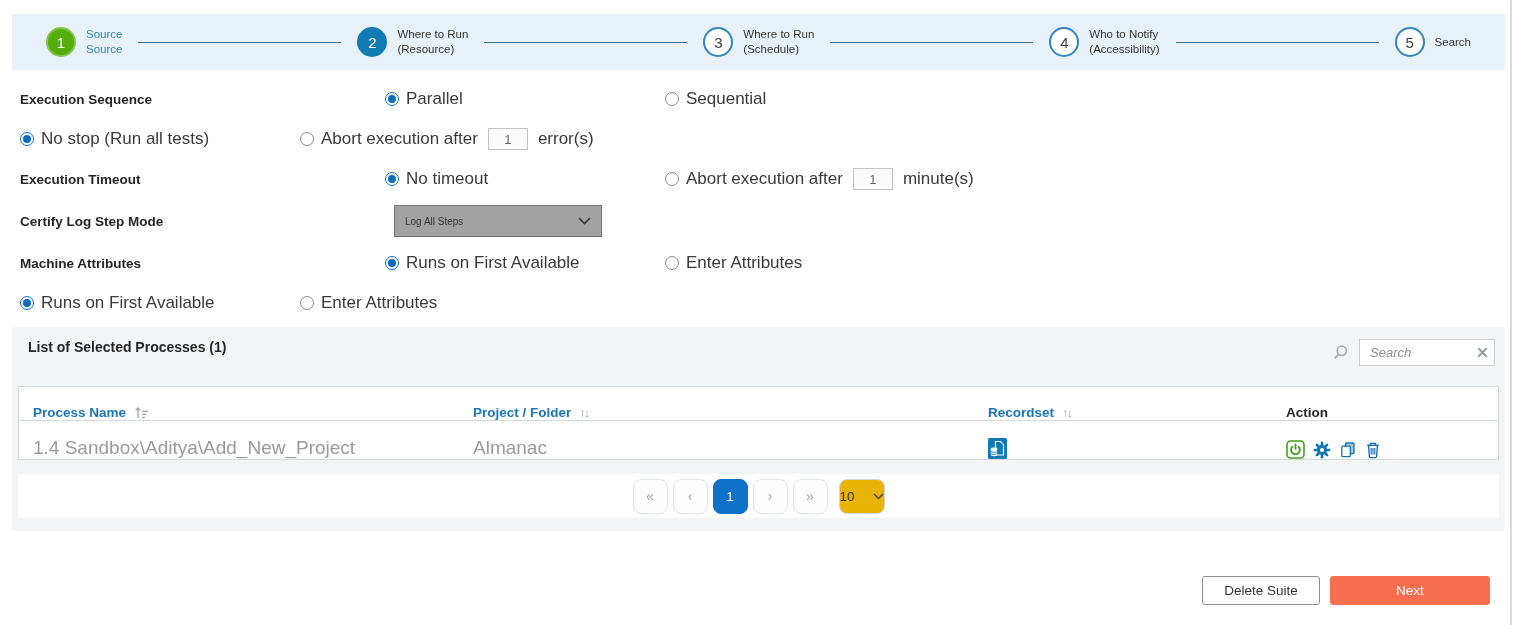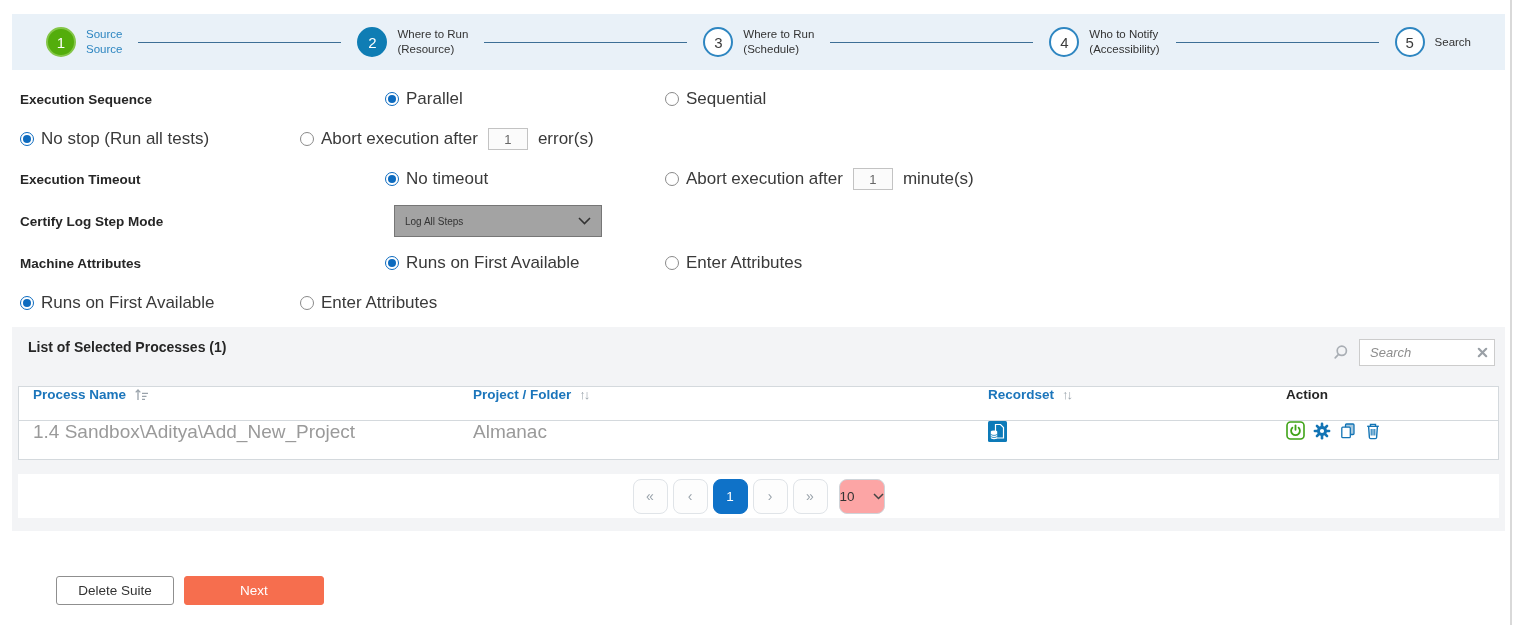--- a/index.html
+++ b/index.html
@@ -63,21 +63,21 @@
   .search-wrap { position:relative; }
   .search-input {
     width:136px; height:27px; border:1px solid #ccc; background:#fff;
     padding:0 24px 0 10px; font-size:13px; font-style:italic; color:#555;
     font-family:"Liberation Sans",sans-serif;
   }
   .search-input::placeholder { color:#8d8d8d; font-style:italic; }
   .clear-btn { position:absolute; right:7px; top:8px; line-height:0; cursor:pointer; }
 
   .table { margin-top:13px; background:#fff; border:1px solid #d4d9dd; }
-  .t-row { display:flex; align-items:flex-start; }
+  .t-row { display:flex; align-items:flex-end; }
   .t-head { height:34px; border-bottom:1px solid #d4d9dd; }
   .t-body { height:38px; }
   .t-cell { padding-left:14px; display:flex; align-items:center; gap:8px; }
   .c1 { width:440px; flex:0 0 auto; }
   .c2 { width:515px; flex:0 0 auto; }
   .c3 { width:298px; flex:0 0 auto; }
   .c4 { flex:1; }
   .th-label { font-size:13.5px; font-weight:bold; color:#1b75bb; }
   .th-label.plain { color:#262626; }
   .sort-both { font-size:13px; color:#9aa3ab; letter-spacing:-2px; }
@@ -89,30 +89,30 @@
     margin-top:14px; background:#fff; height:44px;
     display:flex; align-items:center; justify-content:center; gap:5px;
   }
   .pg-btn {
     width:35px; height:35px; border:1px solid #e0e4e8; border-radius:8px;
     background:#fdfdfd; color:#9aa3ab; font-size:14px;
     display:flex; align-items:center; justify-content:center; cursor:pointer;
   }
   .pg-btn.active { background:#0f72c8; border-color:#0f72c8; color:#fff; font-size:13.5px; }
   .pg-size {
-    width:46px; height:35px; border:1px solid #cfd4d9; border-radius:8px; background:#fca5a5;
+    width:46px; height:35px; border:1px solid #cfd4d9; border-radius:8px; background:#eab308;
     margin-left:6px; display:flex; align-items:center; justify-content:space-between; gap:5px;
     font-size:13.5px; color:#333; cursor:pointer;
   }
 
   
-  .footer { display:flex; gap:10px; margin:45px 27px 0 12px;padding-left:44px; }
+  .footer { display:flex; justify-content:flex-end; gap:10px; margin:45px 27px 0 4px;padding-left:44px; }
   .btn { height:29px; border-radius:3px; font-size:13.5px; display:flex; align-items:center; justify-content:center; cursor:pointer; font-family:"Liberation Sans",sans-serif; }
   .btn-secondary { width:118px; background:#fff; border:1px solid #8f8f8f; color:#333; }
-  .btn-primary   { width:140px; background:#f66e4e; border:1px solid #f66e4e; color:#fff; }
+  .btn-primary   { width:160px; background:#f66e4e; border:1px solid #f66e4e; color:#fff; }
 
   .v-scrollbar { position:absolute; top:0; right:5px; width:2px; height:625px; background:#d9d9d9; }
 </style>
 </head>
 <body>
 
 <div class="stepper">
   <div class="step">
     <div class="step-circle completed">1</div>
     <div class="step-label completed">

